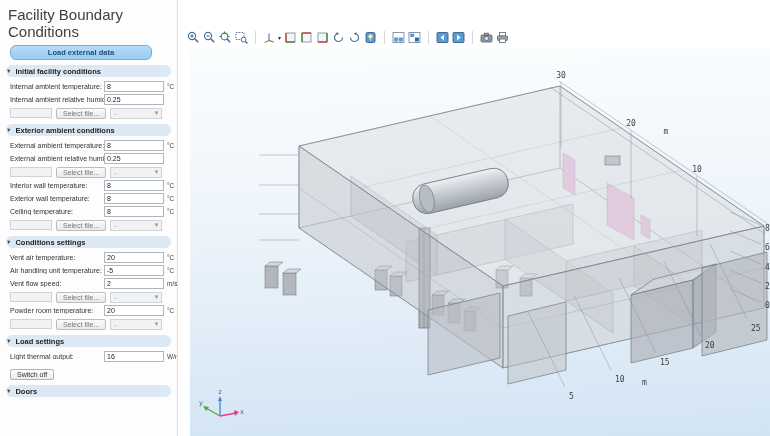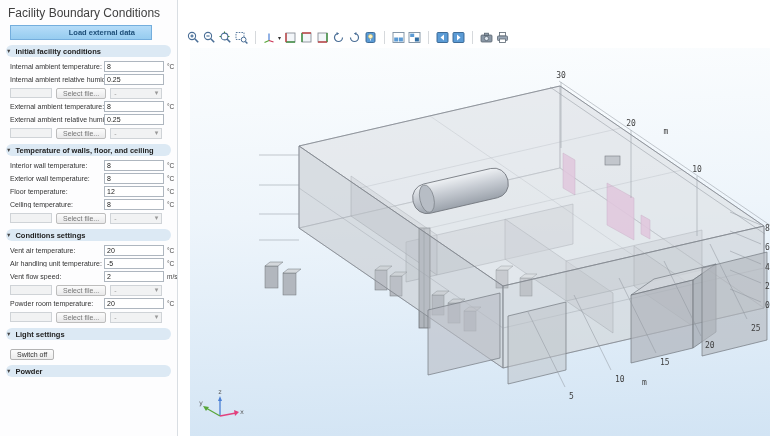--- a/index.html
+++ b/index.html
@@ -3,24 +3,24 @@
 <meta charset="utf-8">
 <style>
   * { margin:0; padding:0; box-sizing:border-box; }
   html,body { width:770px; height:436px; overflow:hidden; background:#fff;
     font-family:"Liberation Sans", sans-serif; }
   #app { position:relative; width:770px; height:436px; background:#fff; }
 
   
   #sidebar { position:absolute; left:0; top:0; width:178px; height:436px;
     background:#fdfdfe; border-right:1px solid #d9dee3; padding:4px 6px 0 6px; overflow:hidden; }
-  .side-title { font-size:12px; color:#404040; padding:2px 0 4px 2px; }
-  .load-btn { display:block; width:142px; margin:1px 0 5px 4px; padding:2px 16px;
-    background:linear-gradient(#b5dcf8,#96ccf0); border:1px solid #74aedd; border-radius:0;
-    font-size:7.5px; font-weight:bold; color:#1d4e78; text-align:right; cursor:pointer;
+  .side-title { font-size:15px; color:#404040; padding:2px 0 4px 2px; }
+  .load-btn { display:block; width:142px; margin:1px 0 5px 4px; padding:2px 8px;
+    background:linear-gradient(#b5dcf8,#96ccf0); border:1px solid #74aedd; border-radius:6px;
+    font-size:7.5px; font-weight:bold; color:#1d4e78; text-align:center; cursor:pointer;
     font-family:"Liberation Sans", sans-serif; }
   .sec-hdr { display:flex; align-items:center; gap:4px; background:#dce9f4; border-radius:6px;
     height:12px; margin:4px 0 3px 0; padding:0 0; font-size:7.5px; font-weight:bold; color:#222; }
   .sec-hdr .tri { font-size:5.5px; color:#444; }
   .frow { display:flex; align-items:center; height:13px; padding-left:4px; }
   .flabel { flex:0 0 94px; font-size:7px; color:#333; white-space:nowrap; overflow:hidden; }
   .finput { width:60px; height:11px; border:1px solid #aeb6bf; background:#fff; font-size:7px;
     color:#222; padding:0 2px; font-family:"Liberation Sans", sans-serif; }
   .funit { font-size:6.5px; color:#444; margin-left:3px; white-space:nowrap; }
   .filerow { display:flex; align-items:center; height:14px; padding-left:4px; gap:4px; }
@@ -72,57 +72,52 @@
     <div class="filerow">
         <span class="filefield"></span>
         <button class="btn-gray">Select file...</button>
         <span class="dd-disabled">
           <i>-</i>
           <i>▾</i>
         </span>
       </div>
 
     
+    <div class="sec-hdr">
+      <span class="tri">▼</span>
+      <span>Exterior ambient conditions</span>
+    </div>
     <div class="frow">
         <span class="flabel">External ambient temperature:</span>
         <input class="finput" value="8" style="">
         <span class="funit">°C</span>
       </div>
     <div class="frow">
         <span class="flabel">External ambient relative humidity:</span>
         <input class="finput" value="0.25" style="">
         <span class="funit"></span>
       </div>
     <div class="filerow">
         <span class="filefield"></span>
         <button class="btn-gray">Select file...</button>
         <span class="dd-disabled">
           <i>-</i>
           <i>▾</i>
         </span>
       </div>
 
     
-    <div class="sec-hdr">
-      <span class="tri">▼</span>
-      <span>Temperature of walls, floor, and ceiling</span>
-    </div>
     <div class="frow">
         <span class="flabel">Interior wall temperature:</span>
         <input class="finput" value="8" style="">
         <span class="funit">°C</span>
       </div>
     <div class="frow">
         <span class="flabel">Exterior wall temperature:</span>
         <input class="finput" value="8" style="">
-        <span class="funit">°C</span>
-      </div>
-    <div class="frow">
-        <span class="flabel">Floor temperature:</span>
-        <input class="finput" value="12" style="">
         <span class="funit">°C</span>
       </div>
     <div class="frow">
         <span class="flabel">Ceiling temperature:</span>
         <input class="finput" value="8" style="">
         <span class="funit">°C</span>
       </div>
     <div class="filerow">
         <span class="filefield"></span>
         <button class="btn-gray">Select file...</button>
@@ -172,28 +167,33 @@
         <button class="btn-gray">Select file...</button>
         <span class="dd-disabled">
           <i>-</i>
           <i>▾</i>
         </span>
       </div>
 
     
     <div class="sec-hdr">
       <span class="tri">▼</span>
-      <span>Light settings</span>
-    </div>
+      <span>Load settings</span>
+    </div>
+    <div class="frow">
+        <span class="flabel">Light thermal output:</span>
+        <input class="finput" value="16" style="">
+        <span class="funit">W/m</span>
+      </div>
     <button class="switch-btn">Switch off</button>
 
     
     <div class="sec-hdr">
       <span class="tri">▼</span>
-      <span>Powder</span>
+      <span>Doors</span>
     </div>
     
   </div>
 
   <div id="gpane">
 
     <div id="gtoolbar">
       <svg class="ico" viewBox="0 0 13 13">
           <circle cx="5" cy="5" r="3.6" fill="none" stroke="#4a6e96" stroke-width="1.1"></circle>
           <line x1="7.8" y1="7.8" x2="11.2" y2="11.2" stroke="#4a6e96" stroke-width="1.6"></line>

